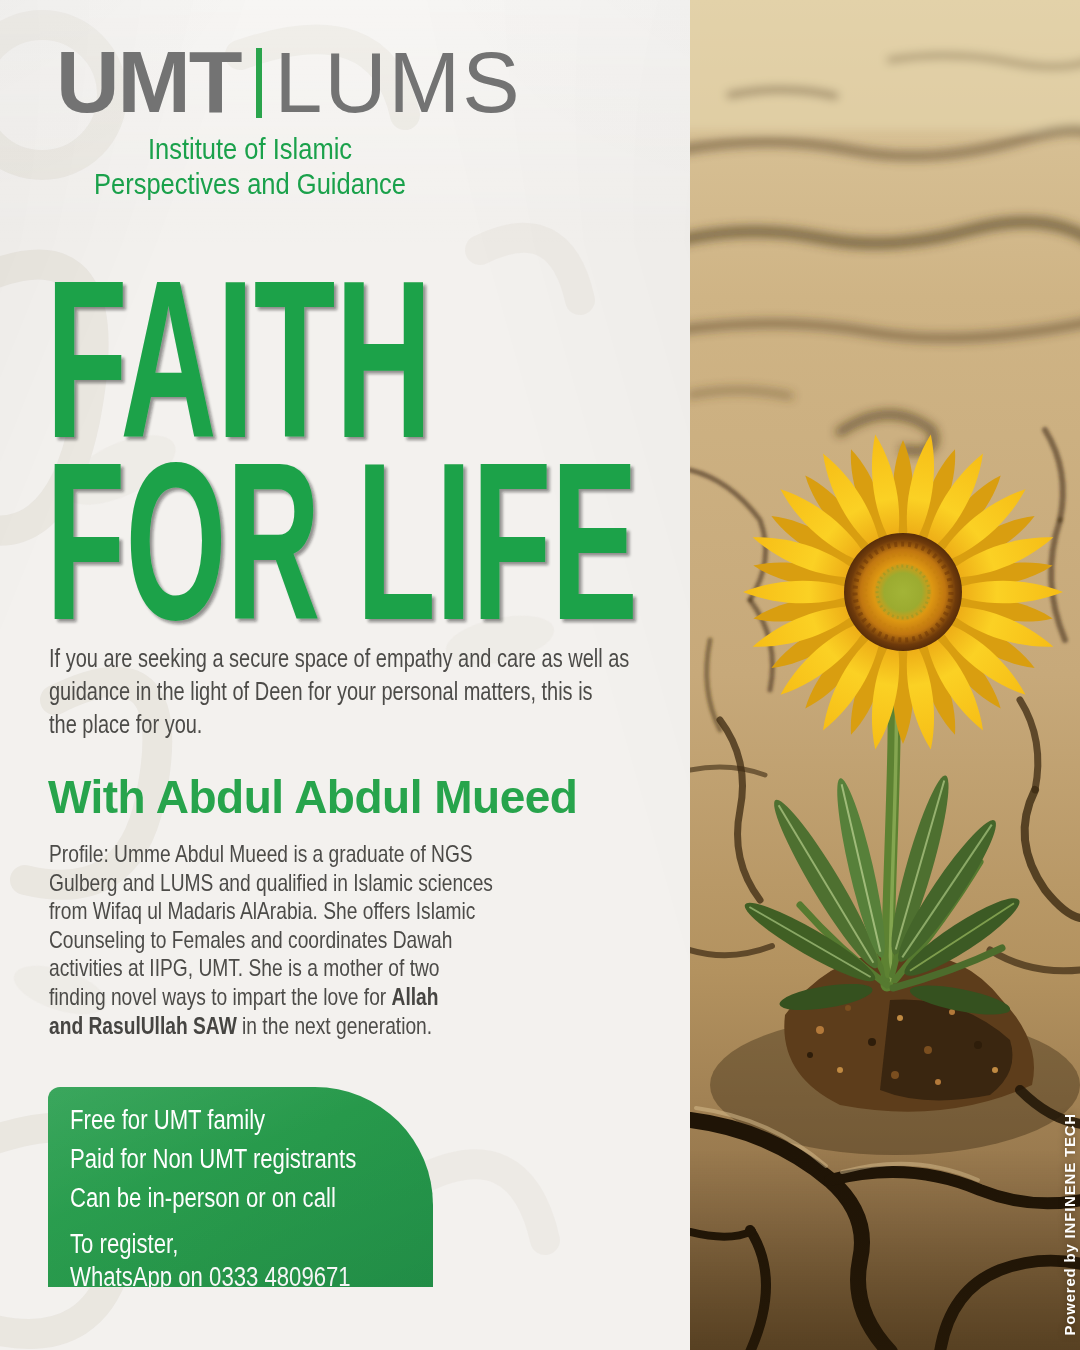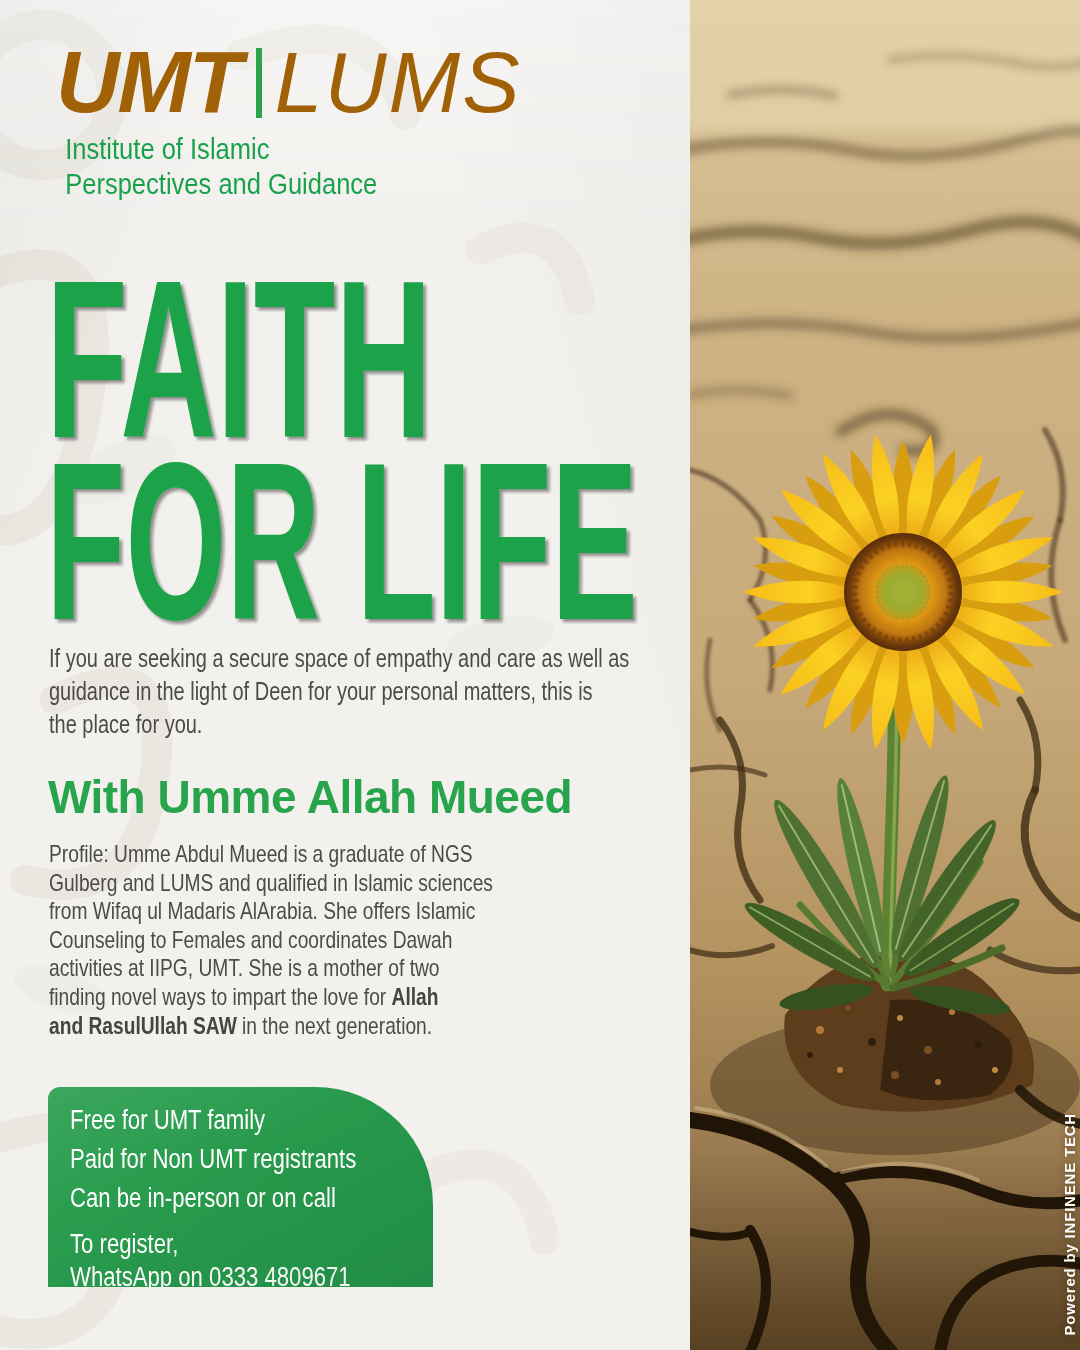--- a/index.html
+++ b/index.html
@@ -12,25 +12,25 @@
   .watermark{position:absolute;left:0;top:0;}
   .left-sheen{
     position:absolute; left:0; top:0; width:690px; height:1350px;
     background:
       linear-gradient(112deg, rgba(0,0,0,0.03) 0%, rgba(0,0,0,0) 22%),
       linear-gradient(254deg, rgba(0,0,0,0.025) 0%, rgba(0,0,0,0) 28%),
       linear-gradient(180deg, rgba(255,255,255,0.35) 0%, rgba(255,255,255,0) 18%);
     pointer-events:none;
   }
   
-  .logo-row{position:absolute; left:56px; top:36px; display:flex; align-items:flex-start; color:#a16207;font-style:italic;}
+  .logo-row{position:absolute; left:56px; top:36px; display:flex; align-items:flex-start; color:#737373;}
   .logo-primary{font-size:88px; font-weight:700; letter-spacing:-2px; line-height:92px;}
   .logo-sep{width:6px; height:70px; background:#2aa44c; margin:12px 13px 0 15px;}
   .logo-secondary{font-size:86px; font-weight:400; letter-spacing:2px; line-height:92px;}
-  .logo-tagline{position:absolute; left:40px; top:132px; width:420px; text-align:left; color:#1aa14b;}
+  .logo-tagline{position:absolute; left:40px; top:132px; width:420px; text-align:center; color:#1aa14b;}
   .logo-tagline .tl{display:block; font-size:29px; line-height:35px; transform:scaleX(.88); transform-origin:50% 0;}
   
   .headline-svg{position:absolute; left:44px; top:258px;}
   
   .intro{
     position:absolute; left:49px; top:642px; width:840px; margin:0;
     font-size:25px; line-height:33px; color:#4c4b48;
     white-space:pre-line; transform:scaleX(.8); transform-origin:top left;
   }
   .with-heading{
@@ -114,21 +114,21 @@
     <g fill="#1ea24a" font-family="'Liberation Sans',sans-serif" font-weight="700" font-size="132" filter="url(#hshadow)">
       <text x="2" y="105" transform="scale(1,1.705)" textLength="386" lengthAdjust="spacingAndGlyphs">FAITH</text>
       <text x="2" y="212" transform="scale(1,1.705)" textLength="592" lengthAdjust="spacingAndGlyphs">FOR LIFE</text>
     </g>
   </svg>
 
   <p class="intro">If you are seeking a secure space of empathy and care as well as
 guidance in the light of Deen for your personal matters, this is
 the place for you.</p>
 
-  <h2 class="with-heading">With Umme Allah Mueed</h2>
+  <h2 class="with-heading">With Abdul Abdul Mueed</h2>
 
   <p class="profile"><span>Profile: Umme Abdul Mueed is a graduate of NGS
 Gulberg and LUMS and qualified in Islamic sciences
 from Wifaq ul Madaris AlArabia. She offers Islamic
 Counseling to Females and coordinates Dawah
 activities at IIPG, UMT. She is a mother of two
 finding novel ways to impart the love for </span><b>Allah
 and RasulUllah SAW</b><span> in the next generation.</span></p>
 
   <div class="green-box">

